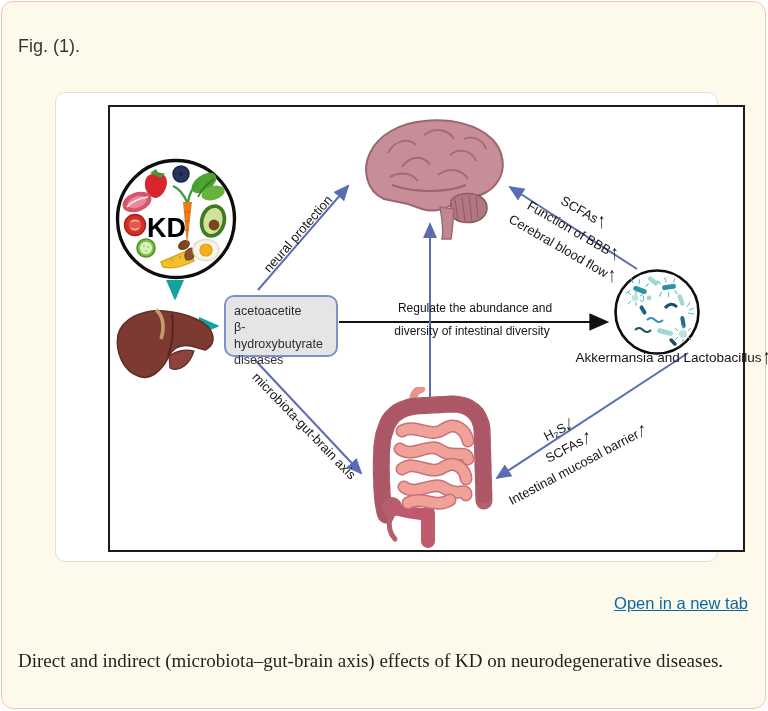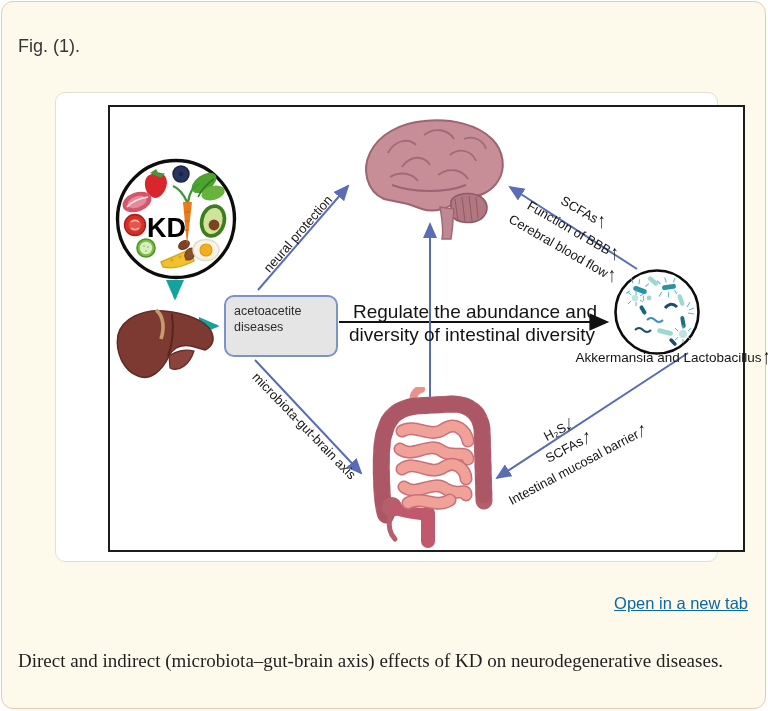--- a/index.html
+++ b/index.html
@@ -20,21 +20,21 @@
   .rot28n{transform:translate(-50%,-50%) rotate(-28deg);text-align:center;line-height:19px;}
   .fx-line{display:block;}
   .varrow{display:inline-block;font-weight:800;font-size:16px;margin-left:1px;transform:scaleY(1.3);}
   .varrow.ccw{transform:rotate(-30deg) scaleY(1.3);}
   .varrow.cw{transform:rotate(28deg) scaleY(1.3);}
   .ketone-box{position:absolute;left:114px;top:188px;width:114px;height:62px;box-sizing:border-box;
               background:#e5e5e5;border:2px solid #7b93c9;border-radius:10px;padding:6px 8px;
               font-size:12.5px;line-height:1.3;color:#2d2d2d;}
   .mb-effects{position:absolute;left:465px;top:242px;width:196px;text-align:center;
               font-size:13.5px;line-height:16px;color:#141414;}
-  .reg{font-size:19px;color:#141414;white-space:nowrap;transform:translateX(-50%);}
+  .reg{font-size:12px;color:#141414;white-space:nowrap;transform:translateX(-50%);}
   .open-link{position:absolute;top:592px;right:17px;font-size:16.5px;color:#0b68a5;
              text-decoration:underline;cursor:pointer;margin-left:48px;}
   .caption{position:absolute;left:16px;top:648px;width:742px;
            font-family:"Liberation Serif",serif;font-size:19px;color:#1f1f1f;}
 </style>
 </head>
 <body>
 
 <div class="card">
 
@@ -117,20 +117,21 @@
       <svg class="abs" style="left:4px;top:194px;" width="102" height="90" viewBox="0 0 102 90">
         <path d="M4,34 C8,18 28,8 50,10 C72,12 92,20 97,30 C101,38 99,45 91,49 L77,45
                  C66,43 59,47 55,55 C48,70 36,80 24,75 C10,70 1,52 4,34 Z" fill="#7d3a33" stroke="#632b26" stroke-width="1.6"></path>
         <path d="M55,55 C61,50 71,48 80,50 C76,63 65,72 56,67 Z" fill="#8a443c" stroke="#632b26" stroke-width="1.2"></path>
         <path d="M58,13 C60,28 58,44 54,55" stroke="#5a241f" stroke-width="2" fill="none"></path>
         <path d="M42,9 C49,14 51,26 47,38" stroke="#c79c6b" stroke-width="3.6" fill="none"></path>
       </svg>
 
       <div class="ketone-box">
         <div>acetoacetite</div>
+        <div>β-hydroxybutyrate</div>
         <div>diseases</div>
       </div>
 
       <svg class="abs" style="left:244px;top:6px;" width="156" height="130" viewBox="0 0 156 130">
         <path d="M30,86 C12,78 8,56 16,40 C24,22 46,10 70,8 C98,5 124,12 138,26
                  C150,38 152,56 144,68 C138,78 126,84 114,84 L104,86
                  C96,96 80,100 68,96 L54,91 Z" fill="#c78e97" stroke="#9d6571" stroke-width="2"></path>
         <path d="M34,40 C40,28 54,24 62,32" stroke="#a06b76" stroke-width="1.8" fill="none"></path>
         <path d="M48,54 C56,42 70,42 76,52" stroke="#a06b76" stroke-width="1.8" fill="none"></path>
         <path d="M70,22 C80,14 94,16 100,26" stroke="#a06b76" stroke-width="1.8" fill="none"></path>

